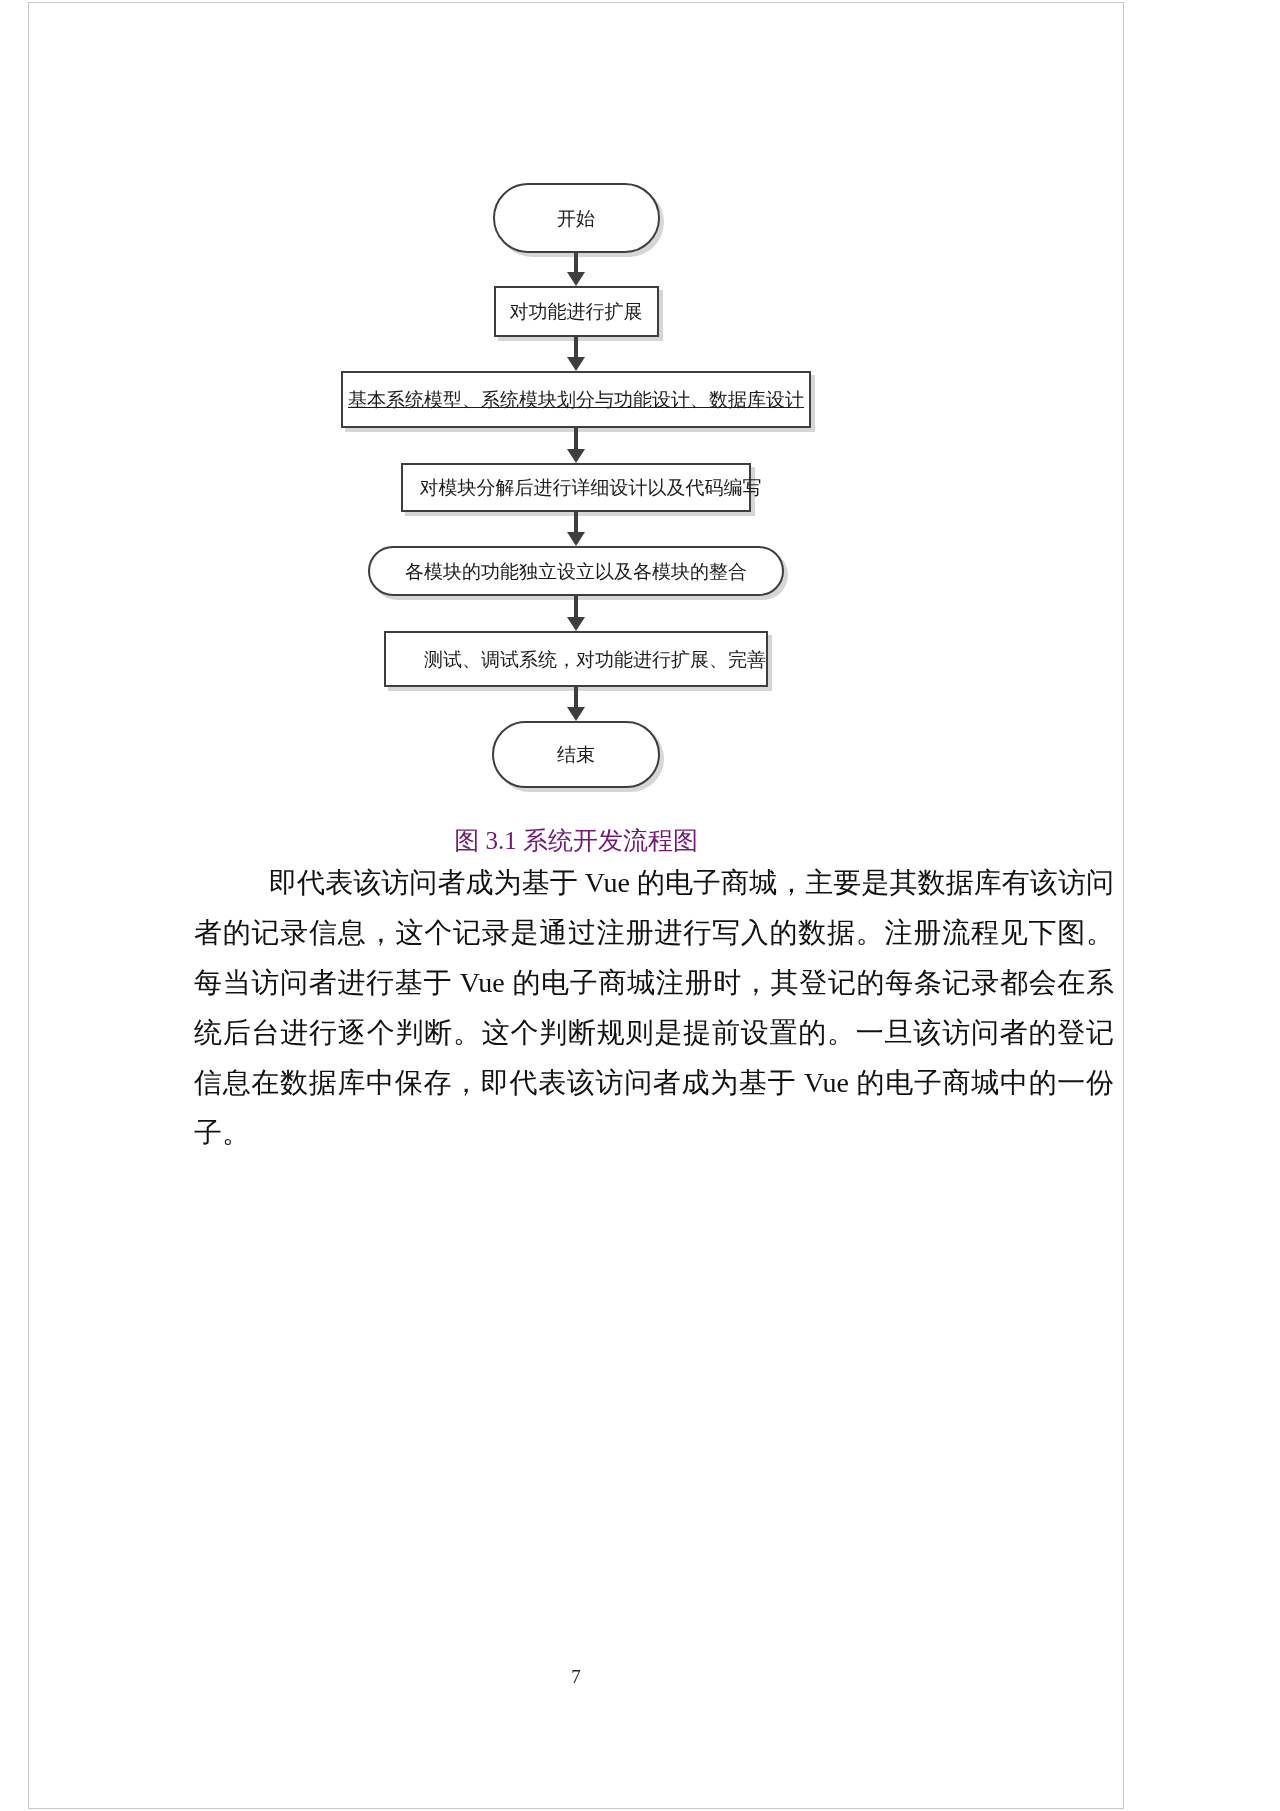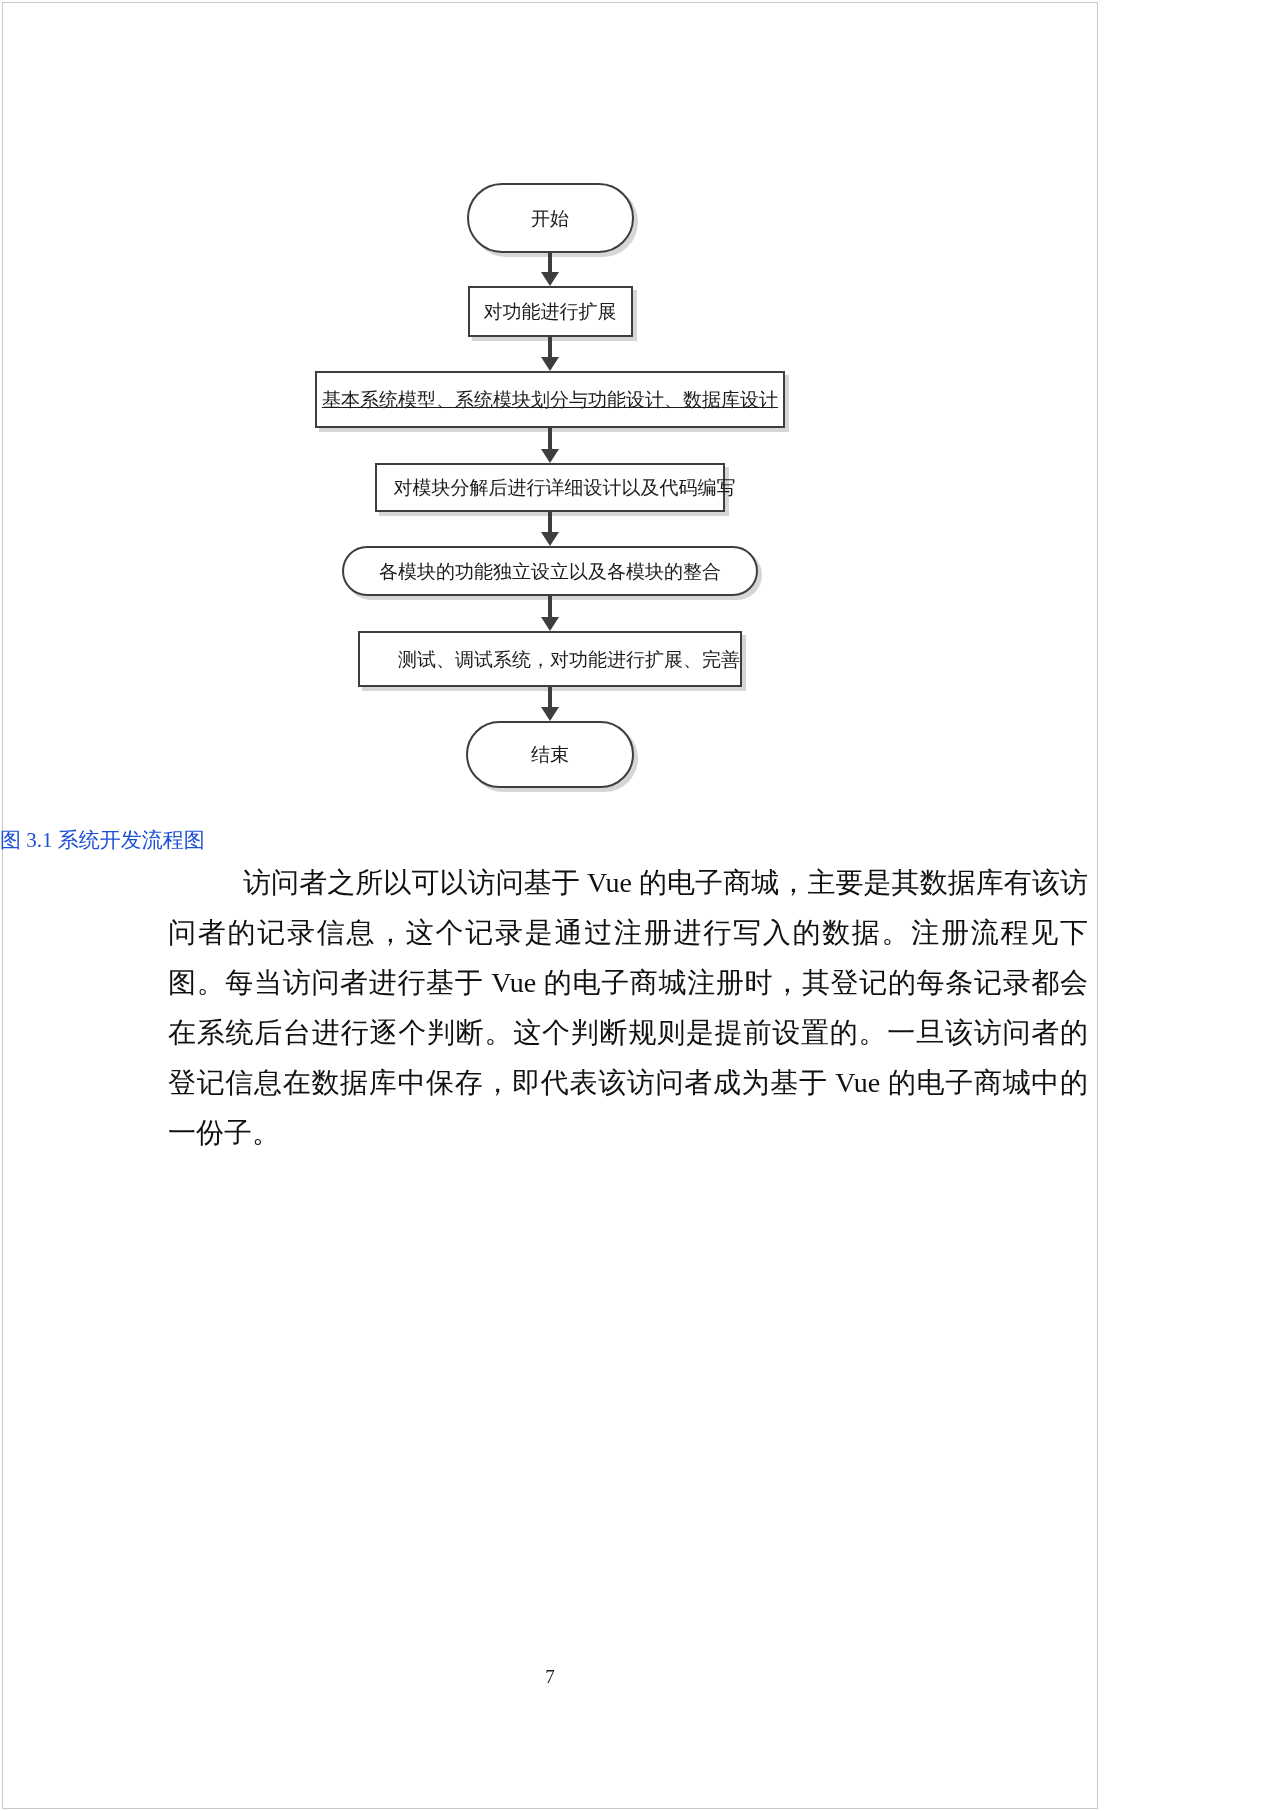--- a/index.html
+++ b/index.html
@@ -5,20 +5,21 @@
   * { margin: 0; padding: 0; box-sizing: border-box; }
   html, body { background: #ffffff; }
   body { font-family: "Liberation Serif", "DejaVu Serif", serif; }
 
   .page {
     position: relative;
     width: 1100px;
     height: 1811px;
     background: #ffffff;
     overflow: hidden;
+    margin-left: 26px;
   }
   .page-frame {
     position: absolute;
     inset: 2px;
     border: 1px solid #c8c8c8;
     pointer-events: none;
   }
 
   
   .flowchart {
@@ -65,23 +66,24 @@
     border-top: 14px solid #3e3e3e;
     flex: 0 0 auto;
   }
 
   
   .figure-caption {
     position: absolute;
     top: 829px;
     left: 0;
     right: 0;
-    font-size: 21px;
+    text-align: center;
+    font-size: 25px;
     line-height: 23px;
-    color: #1d4ed8;
+    color: #701a75;
   }
   .body-paragraph {
     position: absolute;
     top: 858px;
     left: 168px;
     width: 920px;
     font-size: 28px;
     line-height: 50px;
     color: #111111;
     text-align: justify;
@@ -166,16 +168,16 @@
     </div>
 
     <div class="node terminator" style="width:168px;height:67px;border-radius:34px;align-items:center;">
       <span class="node-label">结束</span>
     </div>
 
   </div>
 
   <div class="figure-caption">图 3.1 系统开发流程图</div>
 
-  <p class="body-paragraph"><span>访问者之所以可以访问基于 </span><span class="vue-term">Vue</span><span> 的电子商城，主要是其数据库有该访问者的记录信息，这个记录是通过注册进行写入的数据。注册流程见下图。每当访问者进行基于 </span><span class="vue-term">Vue</span><span> 的电子商城注册时，其登记的每条记录都会在系统后台进行逐个判断。这个判断规则是提前设置的。一旦该访问者的登记信息在数据库中保存，即代表该访问者成为基于 </span><span class="vue-term">Vue</span><span> 的电子商城中的一份子。</span></p>
+  <p class="body-paragraph"><span>即代表该访问者成为基于 </span><span class="vue-term">Vue</span><span> 的电子商城，主要是其数据库有该访问者的记录信息，这个记录是通过注册进行写入的数据。注册流程见下图。每当访问者进行基于 </span><span class="vue-term">Vue</span><span> 的电子商城注册时，其登记的每条记录都会在系统后台进行逐个判断。这个判断规则是提前设置的。一旦该访问者的登记信息在数据库中保存，即代表该访问者成为基于 </span><span class="vue-term">Vue</span><span> 的电子商城中的一份子。</span></p>
 
   <div class="page-number">7</div>
 </div>
 
 </body></html>

